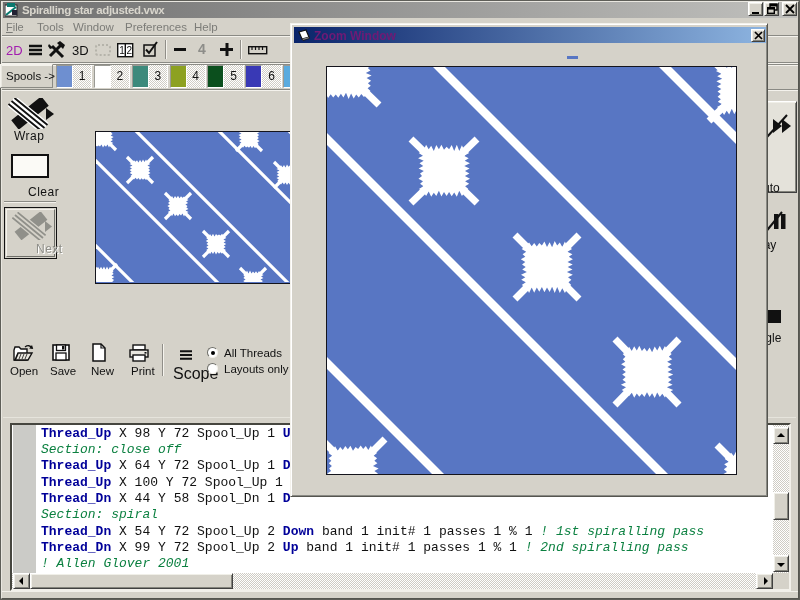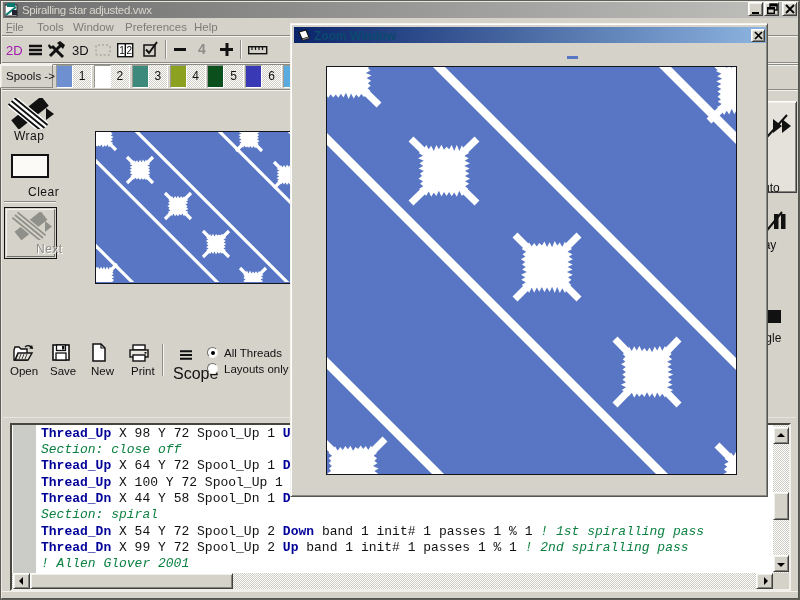--- a/index.html
+++ b/index.html
@@ -13,21 +13,21 @@
 <div class="ab" style="left:0;top:0;width:800px;height:600px;border:1px solid #5e5e58;"></div>
 <div class="ab" style="left:1px;top:1px;width:798px;height:598px;border:1px solid;border-color:#e9e7e0 #55554f #55554f #e9e7e0;"></div>
 
 <div class="ab" style="left:3px;top:2px;width:794px;height:16px;background:linear-gradient(to right,#6f6f6f,#c0c0bd);"></div>
 <svg class="ab" style="left:5px;top:3px" width="14" height="14">
     <rect x="0" y="2" width="12" height="11" fill="#fff" stroke="#222" stroke-width="1"></rect>
     <rect x="2" y="0" width="8" height="4" fill="#0a7a70"></rect>
     <path d="M1,12 L11,4" stroke="#0a7a70" stroke-width="2" fill="none"></path>
     <rect x="7" y="7" width="5" height="5" fill="#223"></rect>
   </svg>
-<div class="ab" style="left:22px;top:3.5px;font-size:11.5px;font-weight:normal;letter-spacing:-0.35px;color:#d9d6cd;">Spiralling star adjusted.vwx</div>
+<div class="ab" style="left:22px;top:3.5px;font-size:11.5px;font-weight:bold;letter-spacing:-0.35px;color:#d9d6cd;">Spiralling star adjusted.vwx</div>
 <div class="ab btn" style="left:748px;top:2px;width:15px;height:14px">
     <div class="ab" style="left:3px;top:9px;width:7px;height:2px;background:#000"></div>
   </div>
 <div class="ab btn" style="left:764px;top:2px;width:15px;height:14px">
     <svg width="13" height="12" style="position:absolute;left:1px;top:0">
       <rect x="4" y="1" width="7" height="6" fill="none" stroke="#000" stroke-width="1.4"></rect>
       <rect x="4" y="1" width="7" height="2.4" fill="#000"></rect>
       <rect x="1.7" y="4.7" width="6.6" height="5.6" fill="#d5d2c9" stroke="#000" stroke-width="1.4"></rect>
       <rect x="1.7" y="4.7" width="6.6" height="1.9" fill="#000"></rect>
     </svg>
@@ -254,21 +254,21 @@
 <div class="ab" style="left:748px;top:331px;font-size:12px;color:#111;">Single</div>
 
 <div class="ab" style="left:2px;top:591px;width:796px;height:1px;background:#f2f0ea"></div>
 
 <div class="ab" style="left:290px;top:23px;width:478px;height:474px;background:#d5d2c9;border:1px solid;border-color:#f4f2ec #55554f #55554f #f4f2ec;box-shadow:inset 1px 1px 0 #fff, inset -1px -1px 0 #8a8a84;">
   <div class="ab" style="left:3px;top:3px;width:472px;height:16px;background:linear-gradient(to right,#0a246a,#8db4e0);"></div>
   <svg class="ab" style="left:7px;top:5px" width="13" height="12">
       <path d="M1,3 L8,1 L11,8 L4,10 Z" fill="#fff" stroke="#111" stroke-width="1.2"></path>
       <path d="M4,10 L5,11.5 L11.5,9.5 L11,8" fill="#888" stroke="#111" stroke-width="0.8"></path>
     </svg>
-  <div class="ab" style="left:23px;top:5px;font-size:12px;font-weight:bold;color:#0c4a6e;">Zoom Window</div>
+  <div class="ab" style="left:23px;top:5px;font-size:12px;font-weight:bold;color:#701a75;">Zoom Window</div>
   <div class="ab btn" style="left:460px;top:5px;width:14px;height:13px;">
       <svg width="12" height="11" style="position:absolute;left:1px;top:1px">
         <path d="M2,1 L9,8 M9,1 L2,8" stroke="#000" stroke-width="1.7"></path>
       </svg>
     </div>
   <div class="ab" style="left:276px;top:32px;width:11px;height:3px;background:#5876c3;"></div>
   <div class="ab" style="left:35px;top:42px;width:411px;height:409px;border:1.5px solid #14141c;background:#5876c3;overflow:hidden;"><svg width="411" height="409" viewBox="0 0 411 409">
         <rect width="411" height="409" fill="#5876c3"></rect>
         <line x1="-60" y1="-398" x2="471" y2="133" stroke="#fff" stroke-width="8.5"></line>
         <line x1="-60" y1="-172" x2="471" y2="359" stroke="#fff" stroke-width="8.5"></line>

